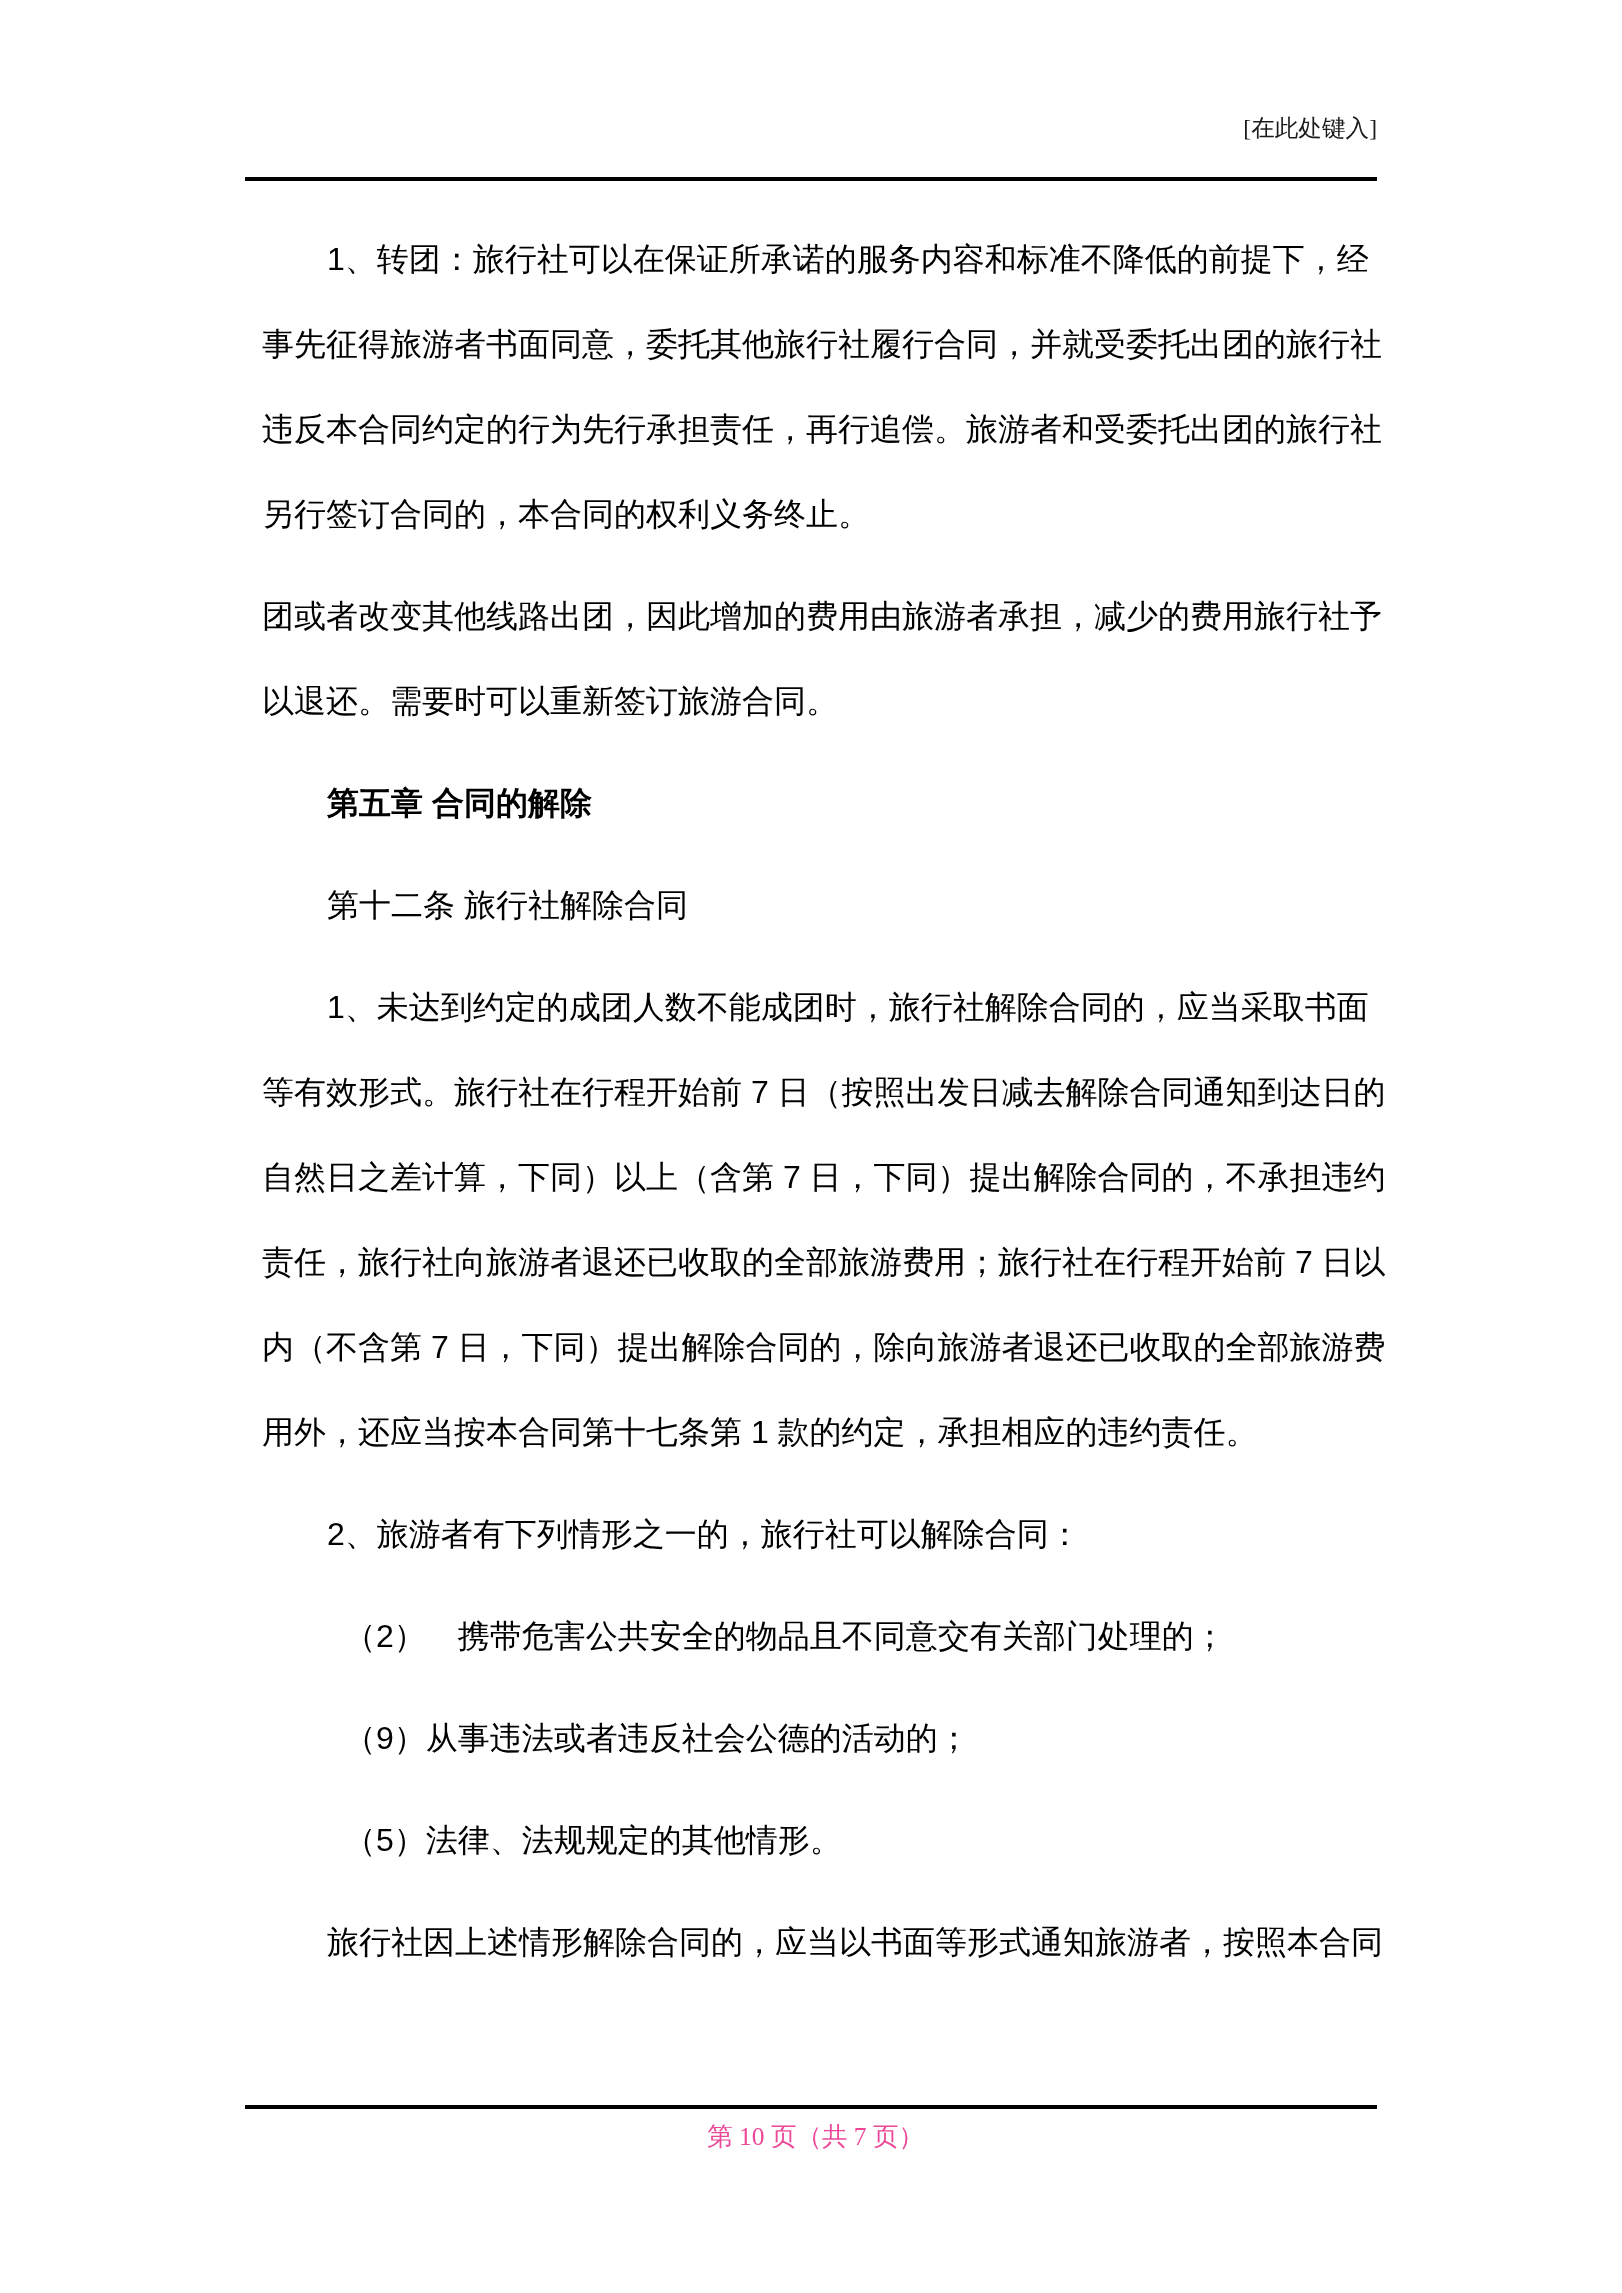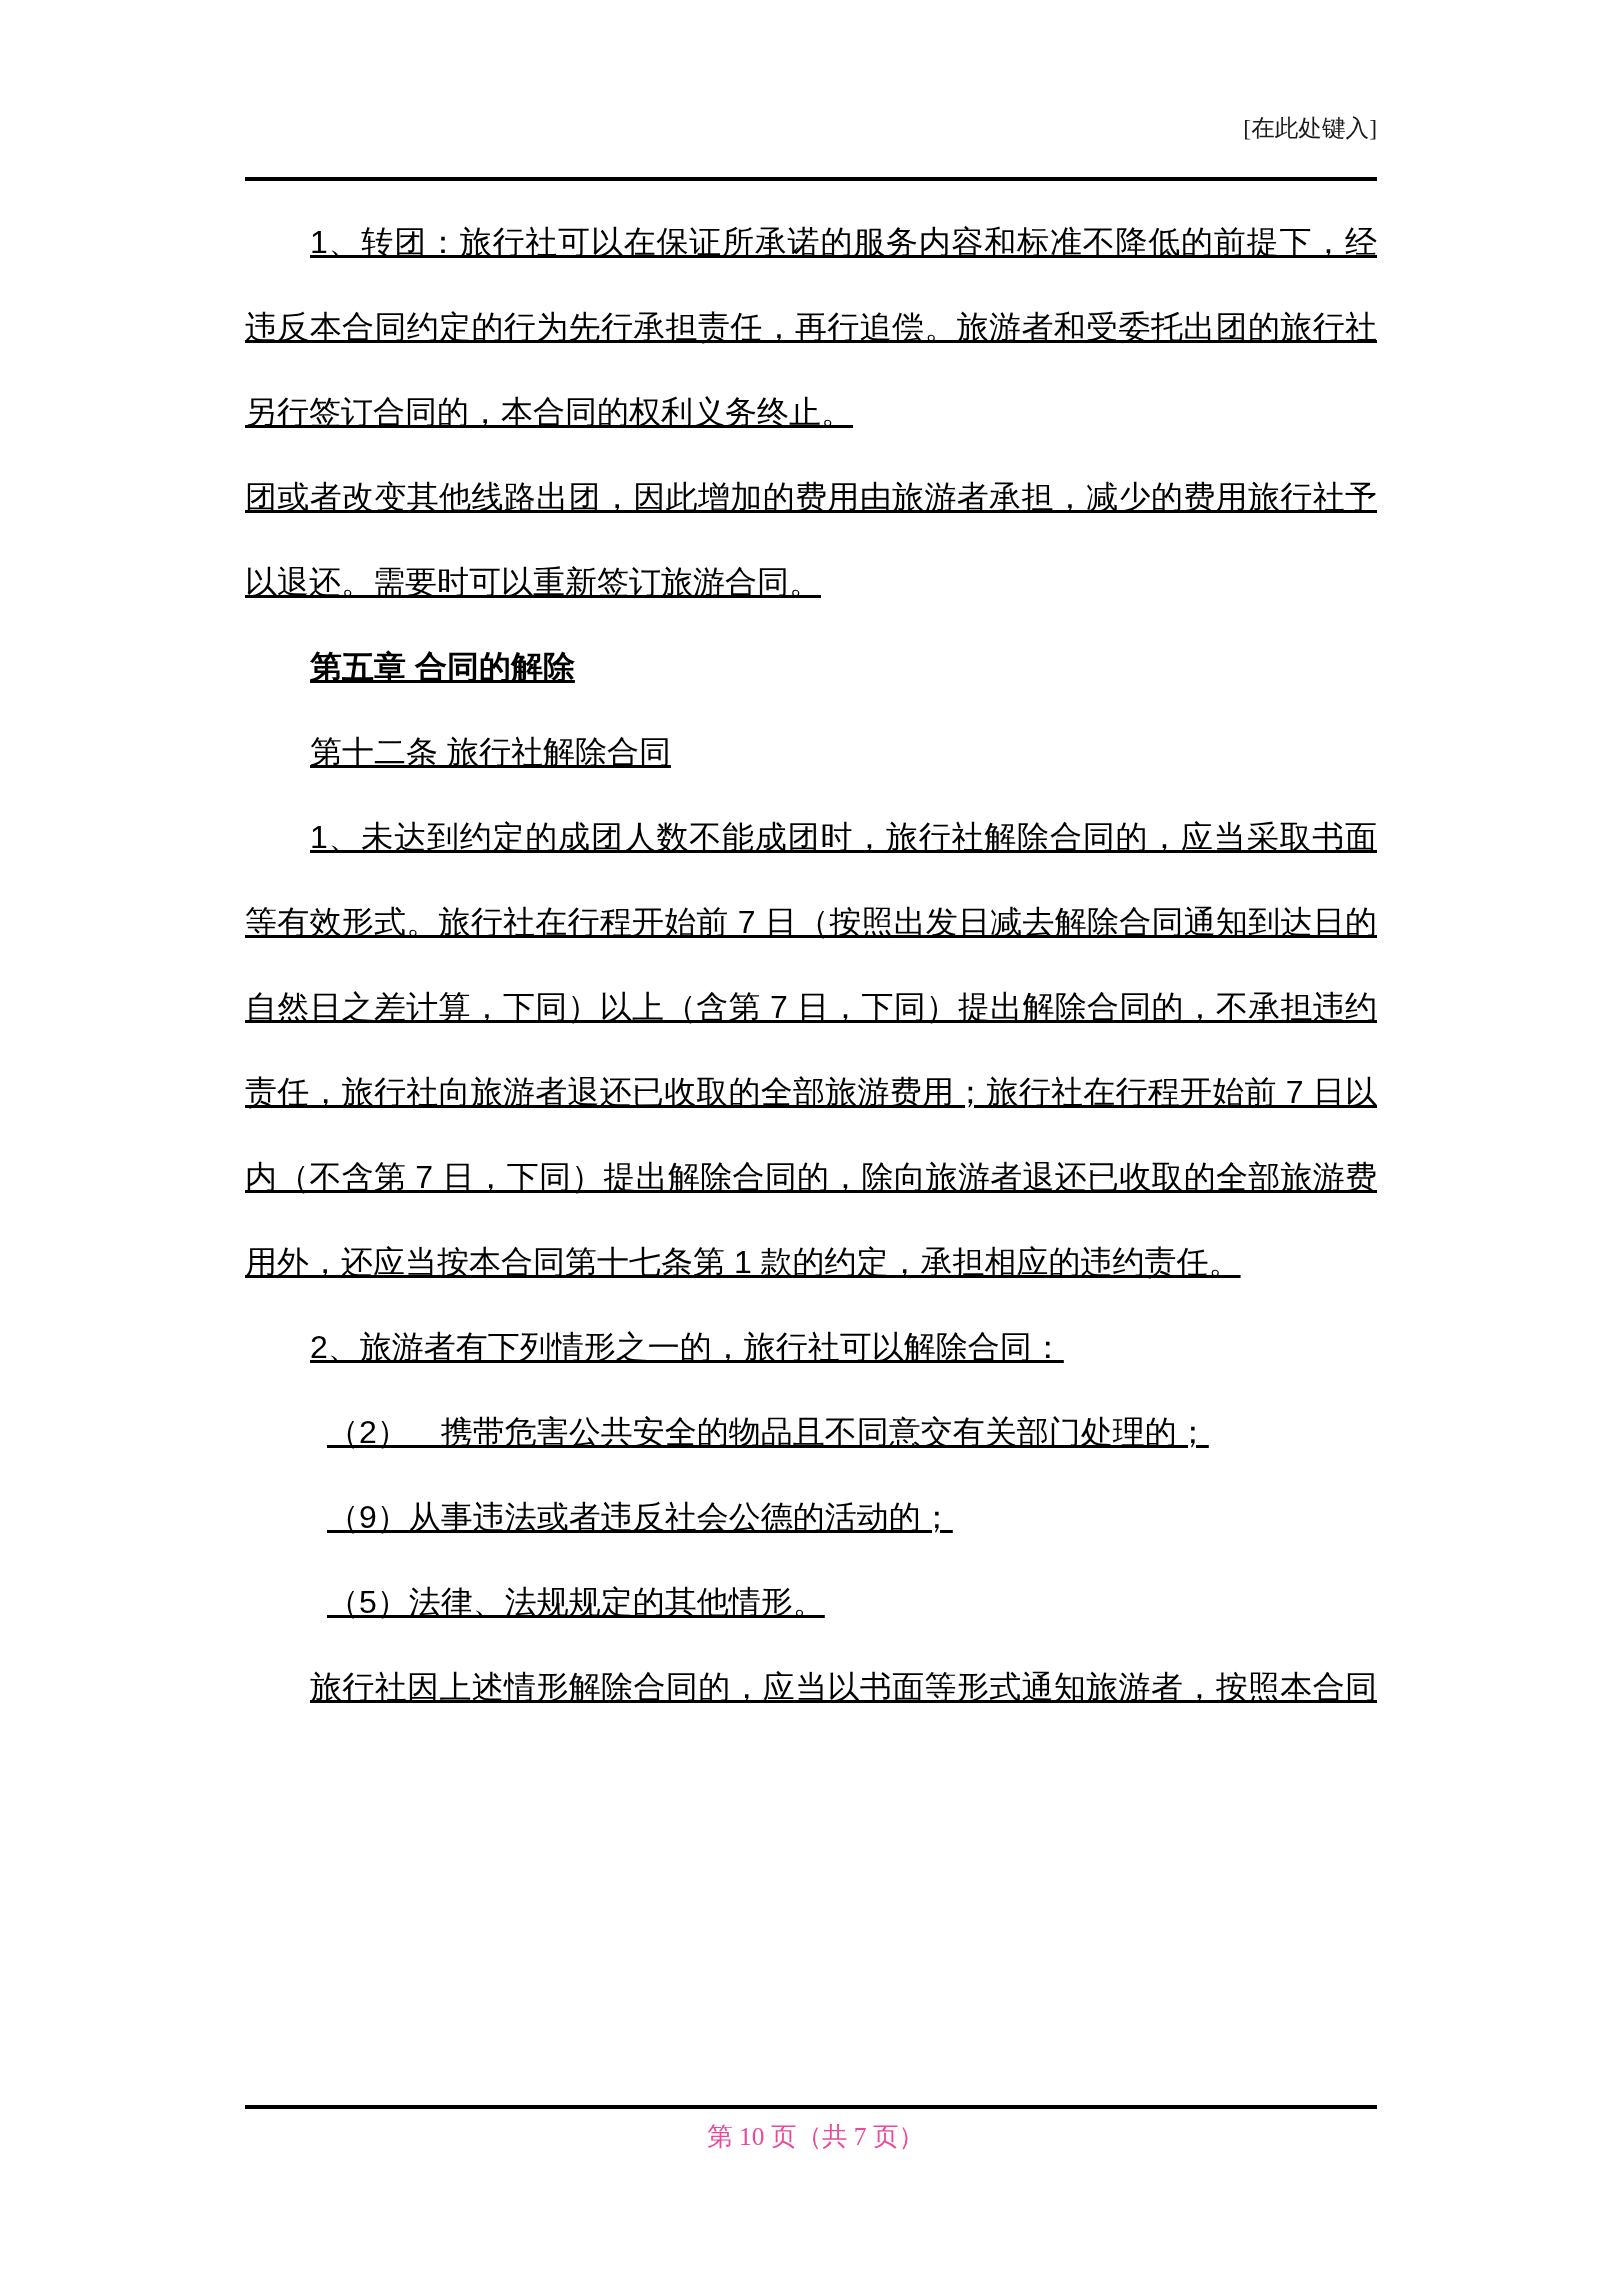--- a/index.html
+++ b/index.html
@@ -36,21 +36,21 @@
     height: 3.6px;
     background: #000000;
   }
   
   .doc-body {
     position: absolute;
     top: 200px;
     left: 245px;
     width: 1132px;
   }
-  .para { margin: 0; padding: 0; text-decoration: underline; }
+  .para { margin: 17px; padding: 0; }
   .line {
     font-size: 32px;
     line-height: 85px;
     white-space: nowrap;
     color: #000000;
   }
   .indent { padding-left: 65px; }        
   .item-indent { padding-left: 82px; }   
   .fill {                                 
     text-align: justify;
@@ -83,20 +83,21 @@
 
 <div class="page">
 
   <div class="header-text">[在此处键入]</div>
   <div class="header-rule"></div>
 
   <div class="doc-body">
 
     <div class="para">
       <div class="line indent fill">1、转团：旅行社可以在保证所承诺的服务内容和标准不降低的前提下，经</div>
+      <div class="line fill">事先征得旅游者书面同意，委托其他旅行社履行合同，并就受委托出团的旅行社</div>
       <div class="line fill">违反本合同约定的行为先行承担责任，再行追偿。旅游者和受委托出团的旅行社</div>
       <div class="line">另行签订合同的，本合同的权利义务终止。</div>
     </div>
 
     <div class="para">
       <div class="line fill">团或者改变其他线路出团，因此增加的费用由旅游者承担，减少的费用旅行社予</div>
       <div class="line">以退还。需要时可以重新签订旅游合同。</div>
     </div>
 
     <div class="para">

